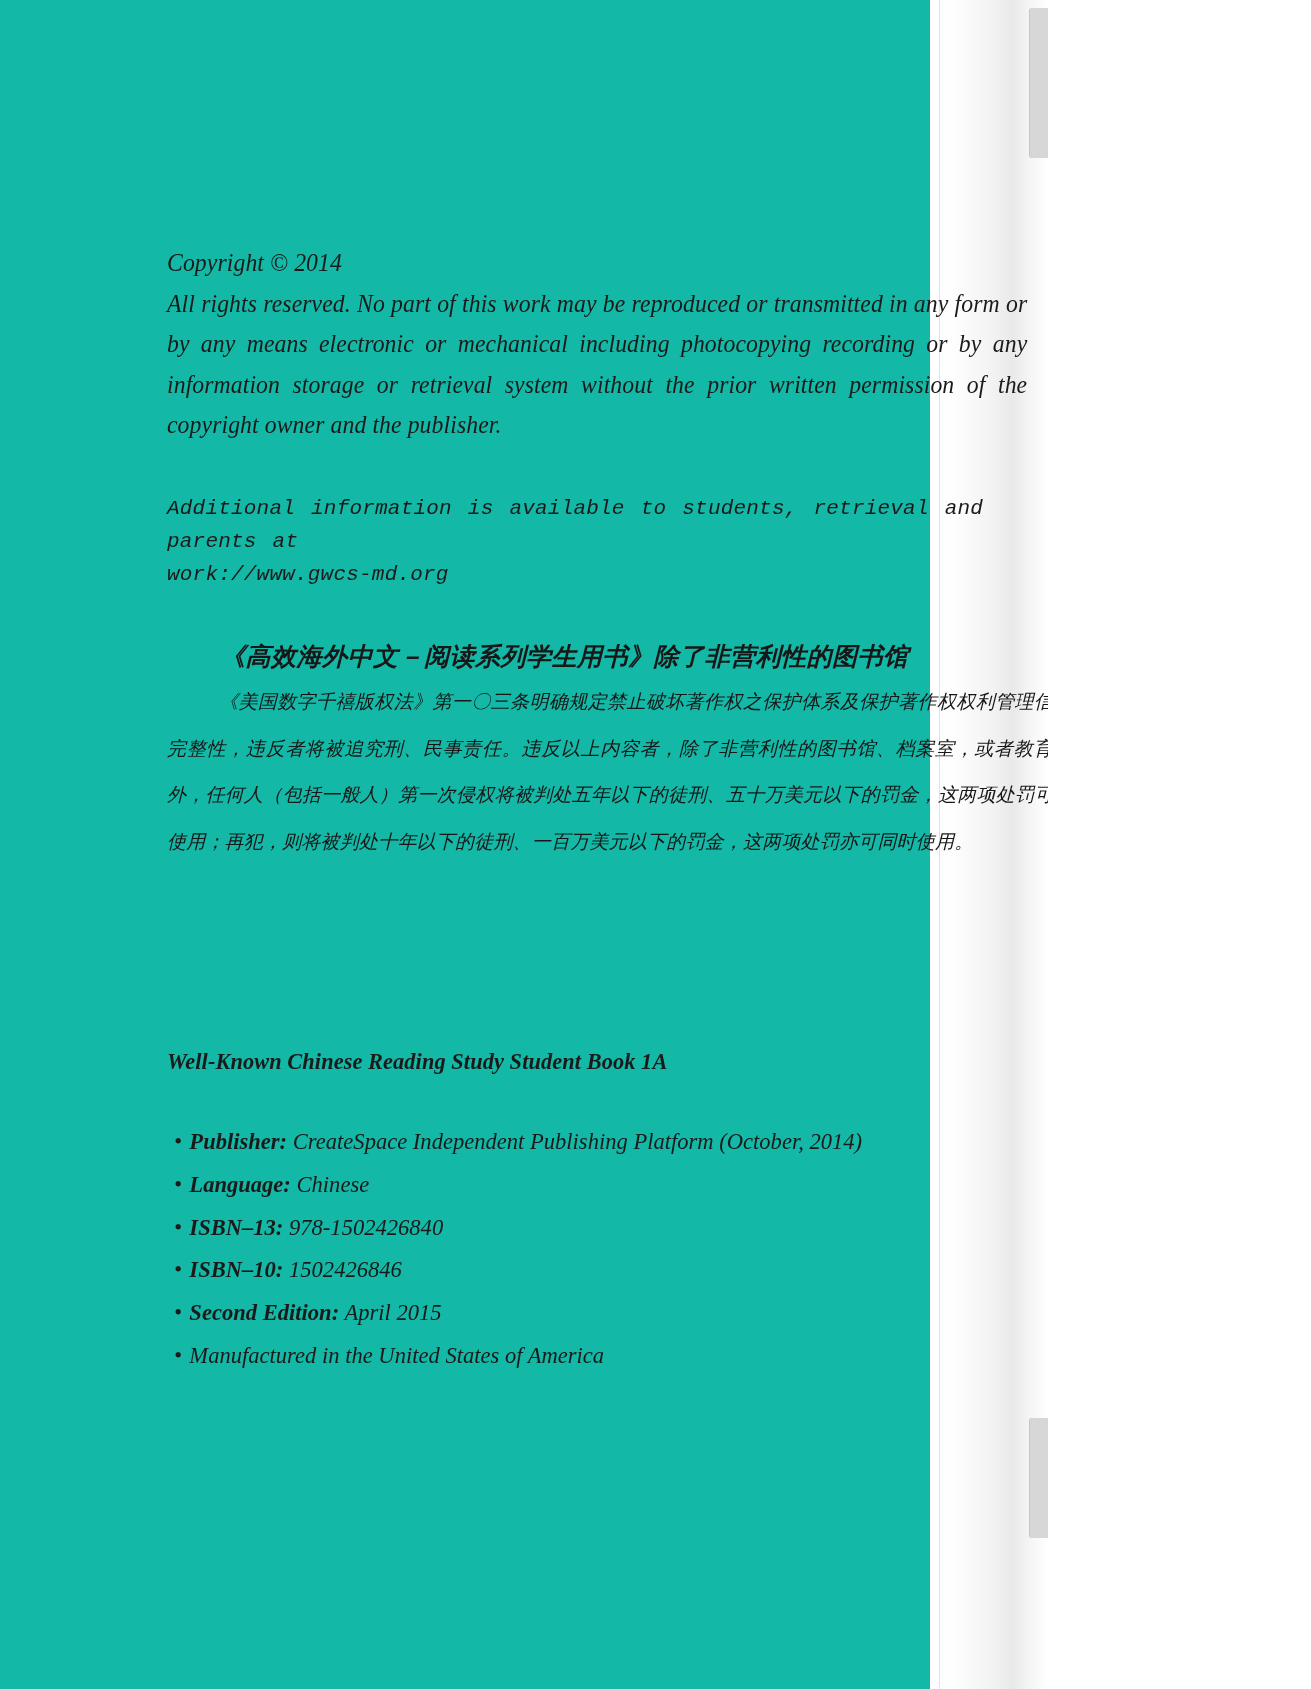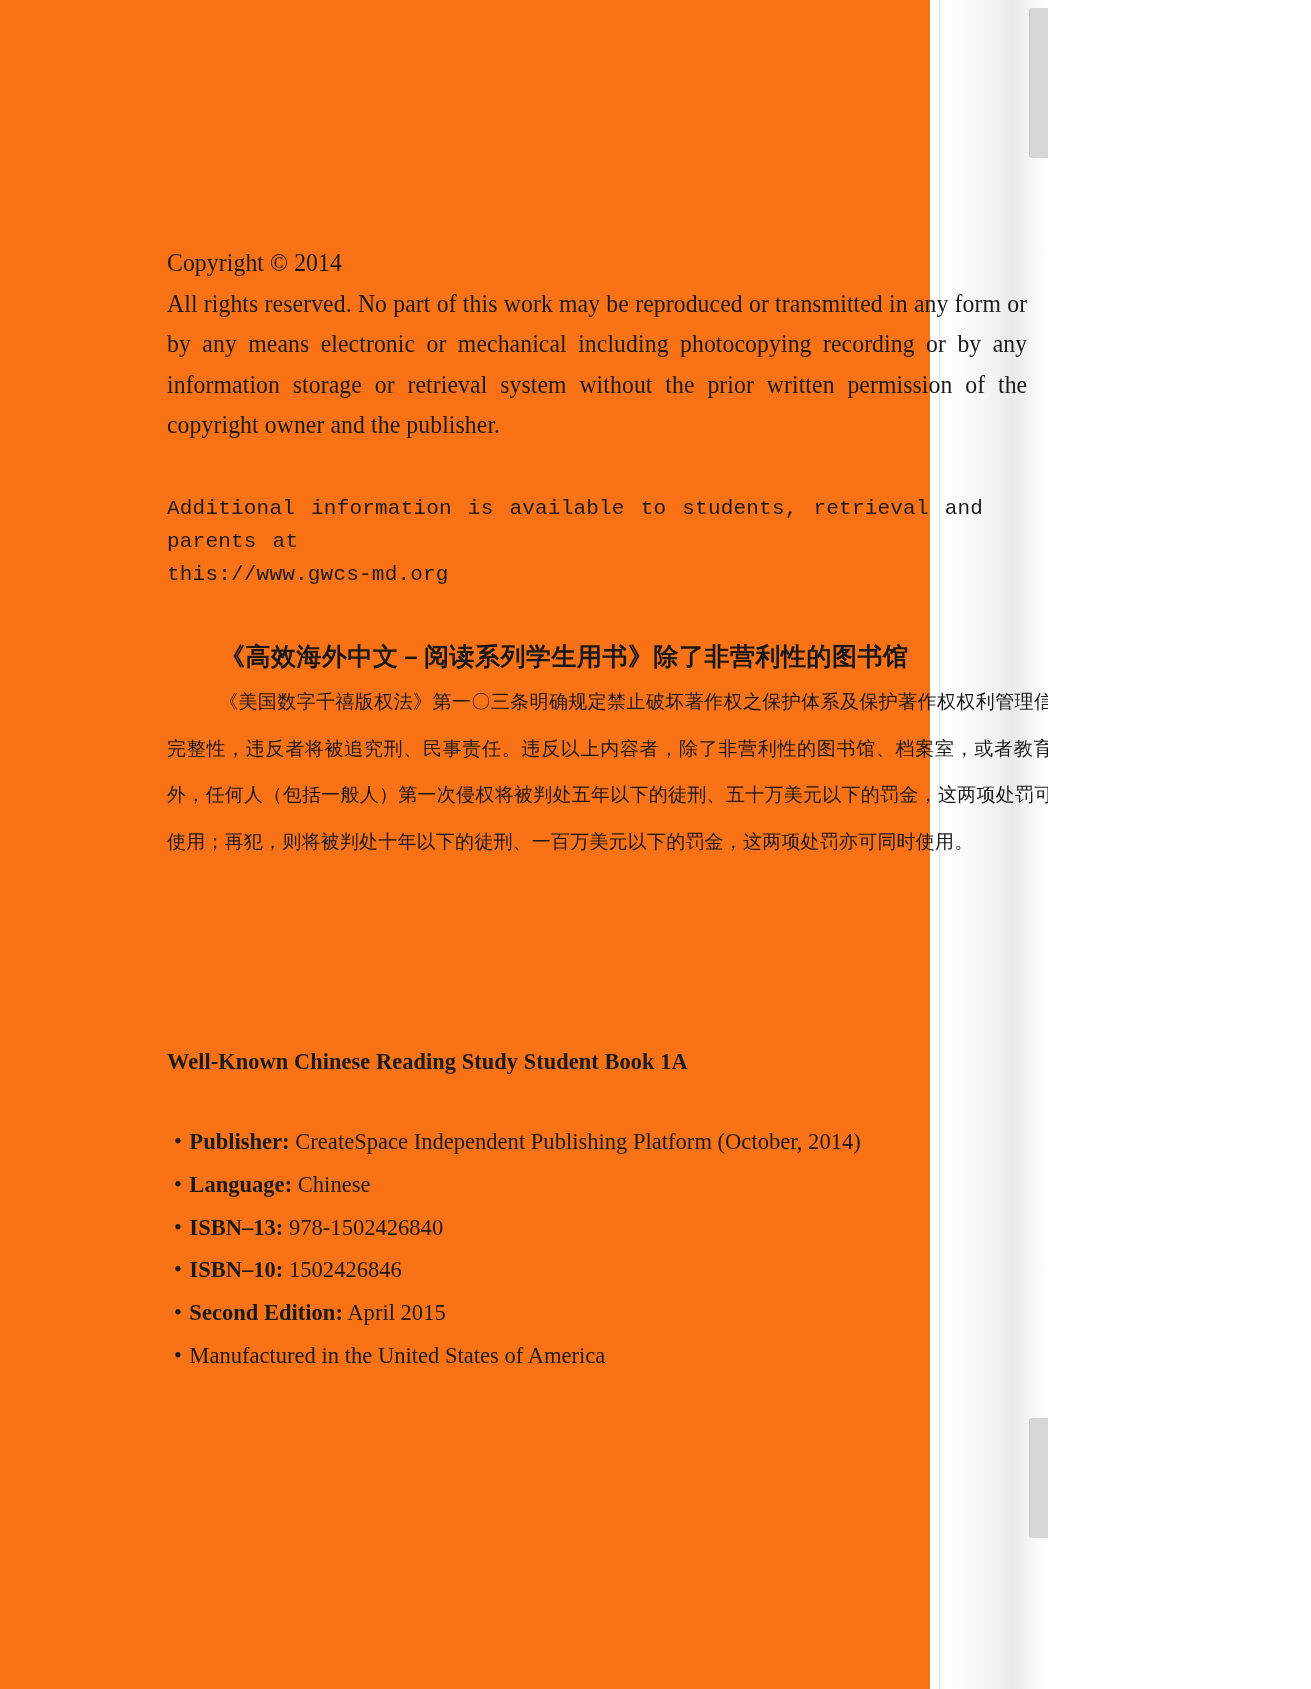--- a/index.html
+++ b/index.html
@@ -4,24 +4,25 @@
 <style>
   html, body {
     margin: 0;
     padding: 0;
     background: #ffffff;
   }
   .page {
     position: relative;
     width: 1048px;
     height: 1689px;
-    background: #f97316;
+    background: #14b8a6;
     overflow: hidden;
     font-family: "Liberation Serif", "DejaVu Serif", serif;
     color: #1a1a1a;
+    font-style: italic;
   }
 
   
   .scan-edge {
     position: absolute;
     top: 0;
     right: 0;
     width: 118px;
     height: 100%;
     background: linear-gradient(to right,
@@ -173,21 +174,21 @@
 
   <div class="content">
 
     <div class="copyright-block">
       <p class="copyright-line-1">Copyright © 2014</p>
       <p class="copyright-body">All rights reserved. No part of this work may be reproduced or transmitted in any form or by any means electronic or mechanical including photocopying recording or by any information storage or retrieval system without the prior written permission of the copyright owner and the publisher.</p>
     </div>
 
     <div class="mono-block">
       <p class="l1">Additional information is available to students, retrieval and parents at</p>
-      <p class="l2">this://www.gwcs-md.org</p>
+      <p class="l2">work://www.gwcs-md.org</p>
     </div>
 
     <div class="cjk-heading">《高效海外中文－阅读系列学生用书》除了非营利性的图书馆</div>
     <p class="cjk-body">《美国数字千禧版权法》第一〇三条明确规定禁止破坏著作权之保护体系及保护著作权权利管理信息的完整性，违反者将被追究刑、民事责任。违反以上内容者，除了非营利性的图书馆、档案室，或者教育机构外，任何人（包括一般人）第一次侵权将被判处五年以下的徒刑、五十万美元以下的罚金，这两项处罚可同时使用；再犯，则将被判处十年以下的徒刑、一百万美元以下的罚金，这两项处罚亦可同时使用。</p>
 
     <div class="book-title">Well-Known Chinese Reading Study Student Book 1A</div>
 
     <ul class="meta-list" id="meta-list">
         <li class="meta-item"><span class="meta-bullet">•</span><span class="meta-label">Publisher:</span><span class="meta-value"> CreateSpace Independent Publishing Platform (October, 2014)</span></li>
         <li class="meta-item"><span class="meta-bullet">•</span><span class="meta-label">Language:</span><span class="meta-value"> Chinese</span></li>

